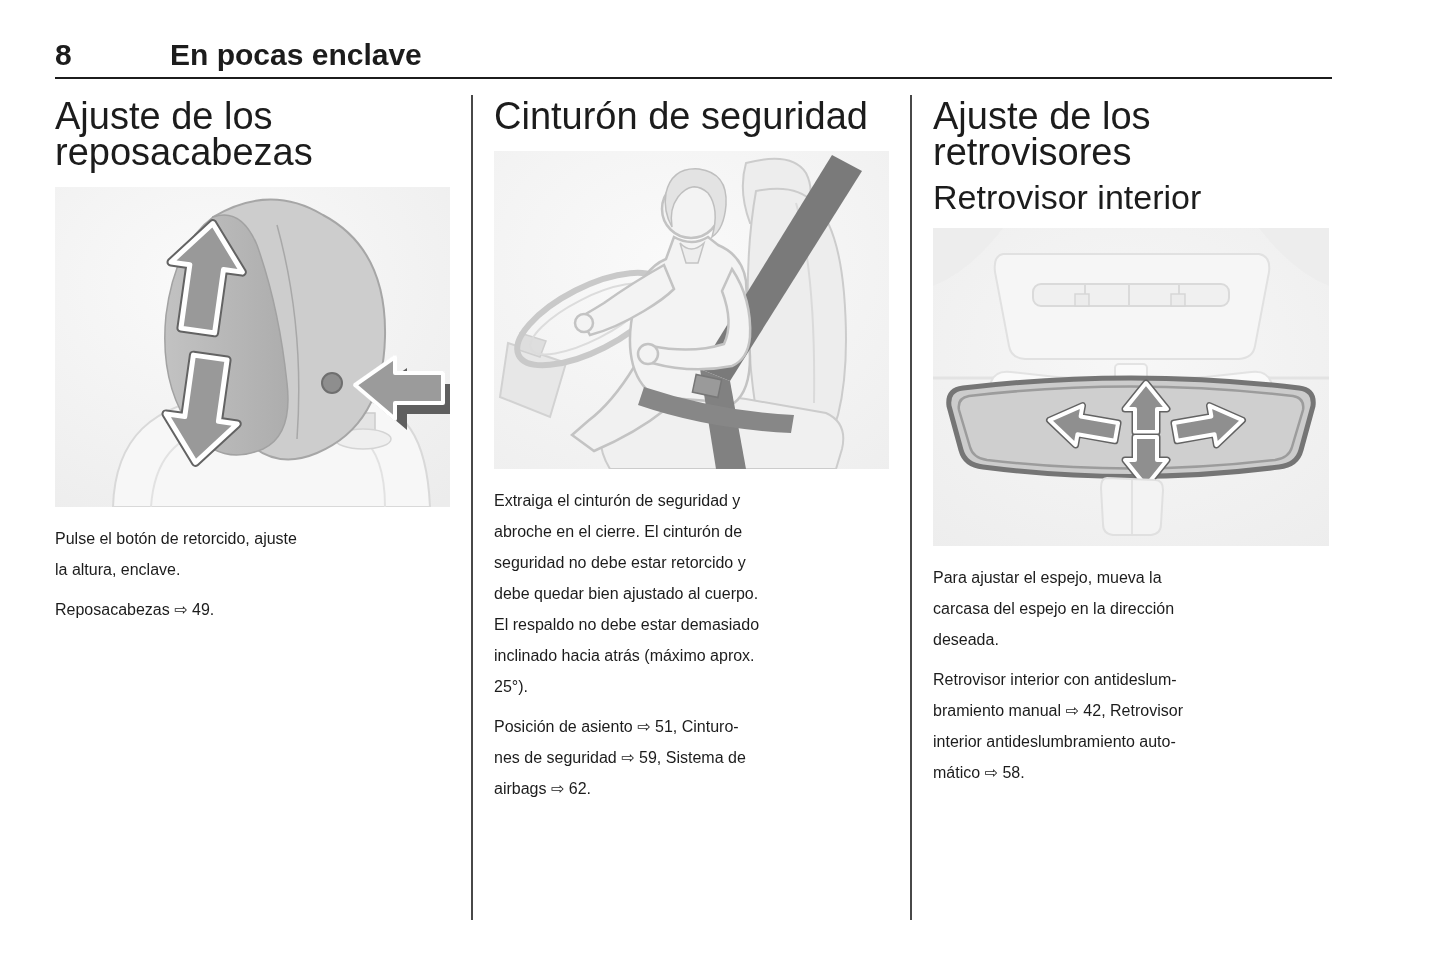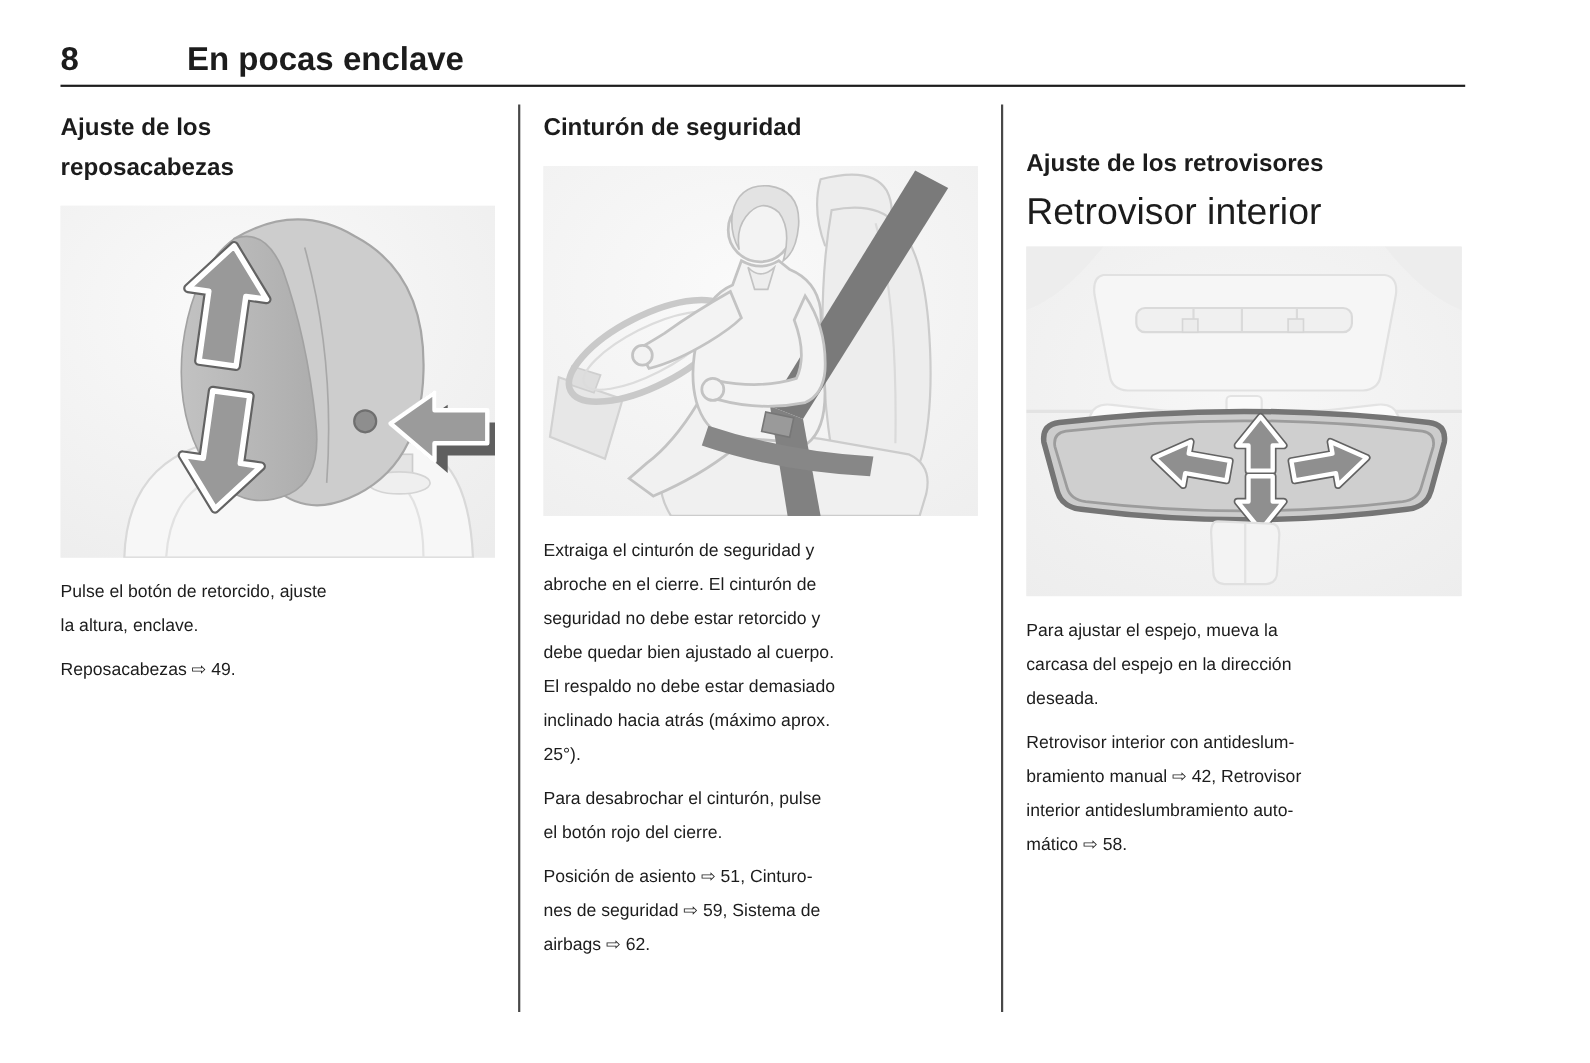--- a/index.html
+++ b/index.html
@@ -9,22 +9,22 @@
     -webkit-font-smoothing:antialiased;
   }
   .page{position:relative;width:1445px;height:966px;padding:0;}
   .inner{padding:0 0 0 55px;width:1277px;}
   header{display:flex;align-items:flex-end;padding-top:38px;font-size:30px;font-weight:bold;line-height:34px;}
   .pagenum{width:115px;}
   .rule{width:1277px;height:2px;background:#1c1c1c;margin-top:5px;}
   .columns{display:flex;margin-top:19px;}
   .col{width:395px;}
   .vdiv{width:2px;background:#484848;margin:0 21px;height:825px;margin-top:-3px;}
-  h2{font-size:22px;line-height:36px;font-weight:bold;margin:0 0 17px 0;white-space:pre-line;}
-  .col-mirrors h2{margin-bottom:12px;margin-top:32px;}
+  h2{font-size:38px;line-height:36px;font-weight:normal;margin:0 0 17px 0;white-space:pre-line;}
+  .col-mirrors h2{margin-bottom:12px;}
   h3{font-size:34px;line-height:30px;font-weight:400;margin:0 0 16px 0;}
   figure{margin:0 0 16px 0;background:#f1f1f1;}
   figure svg{display:block;}
   p{font-size:16px;line-height:31px;margin:0 0 9px 0;white-space:pre-line;}
   p:last-child{margin-bottom:0;}
 </style>
 </head>
 <body>
 
 <div class="page">
@@ -150,22 +150,20 @@
             </g>
           </svg>
         </figure>
         <p>Extraiga el cinturón de seguridad y
 abroche en el cierre. El cinturón de
 seguridad no debe estar retorcido y
 debe quedar bien ajustado al cuerpo.
 El respaldo no debe estar demasiado
 inclinado hacia atrás (máximo aprox.
 25°).</p>
-        <p>Para desabrochar el cinturón, pulse
-el botón rojo del cierre.</p>
         <p>Posición de asiento ⇨ 51, Cinturo-
 nes de seguridad ⇨ 59, Sistema de
 airbags ⇨ 62.</p>
       </section>
 
       <div class="vdiv"></div>
 
       <section class="col col-mirrors">
         <h2>Ajuste de los retrovisores</h2>
         <h3>Retrovisor interior</h3>

